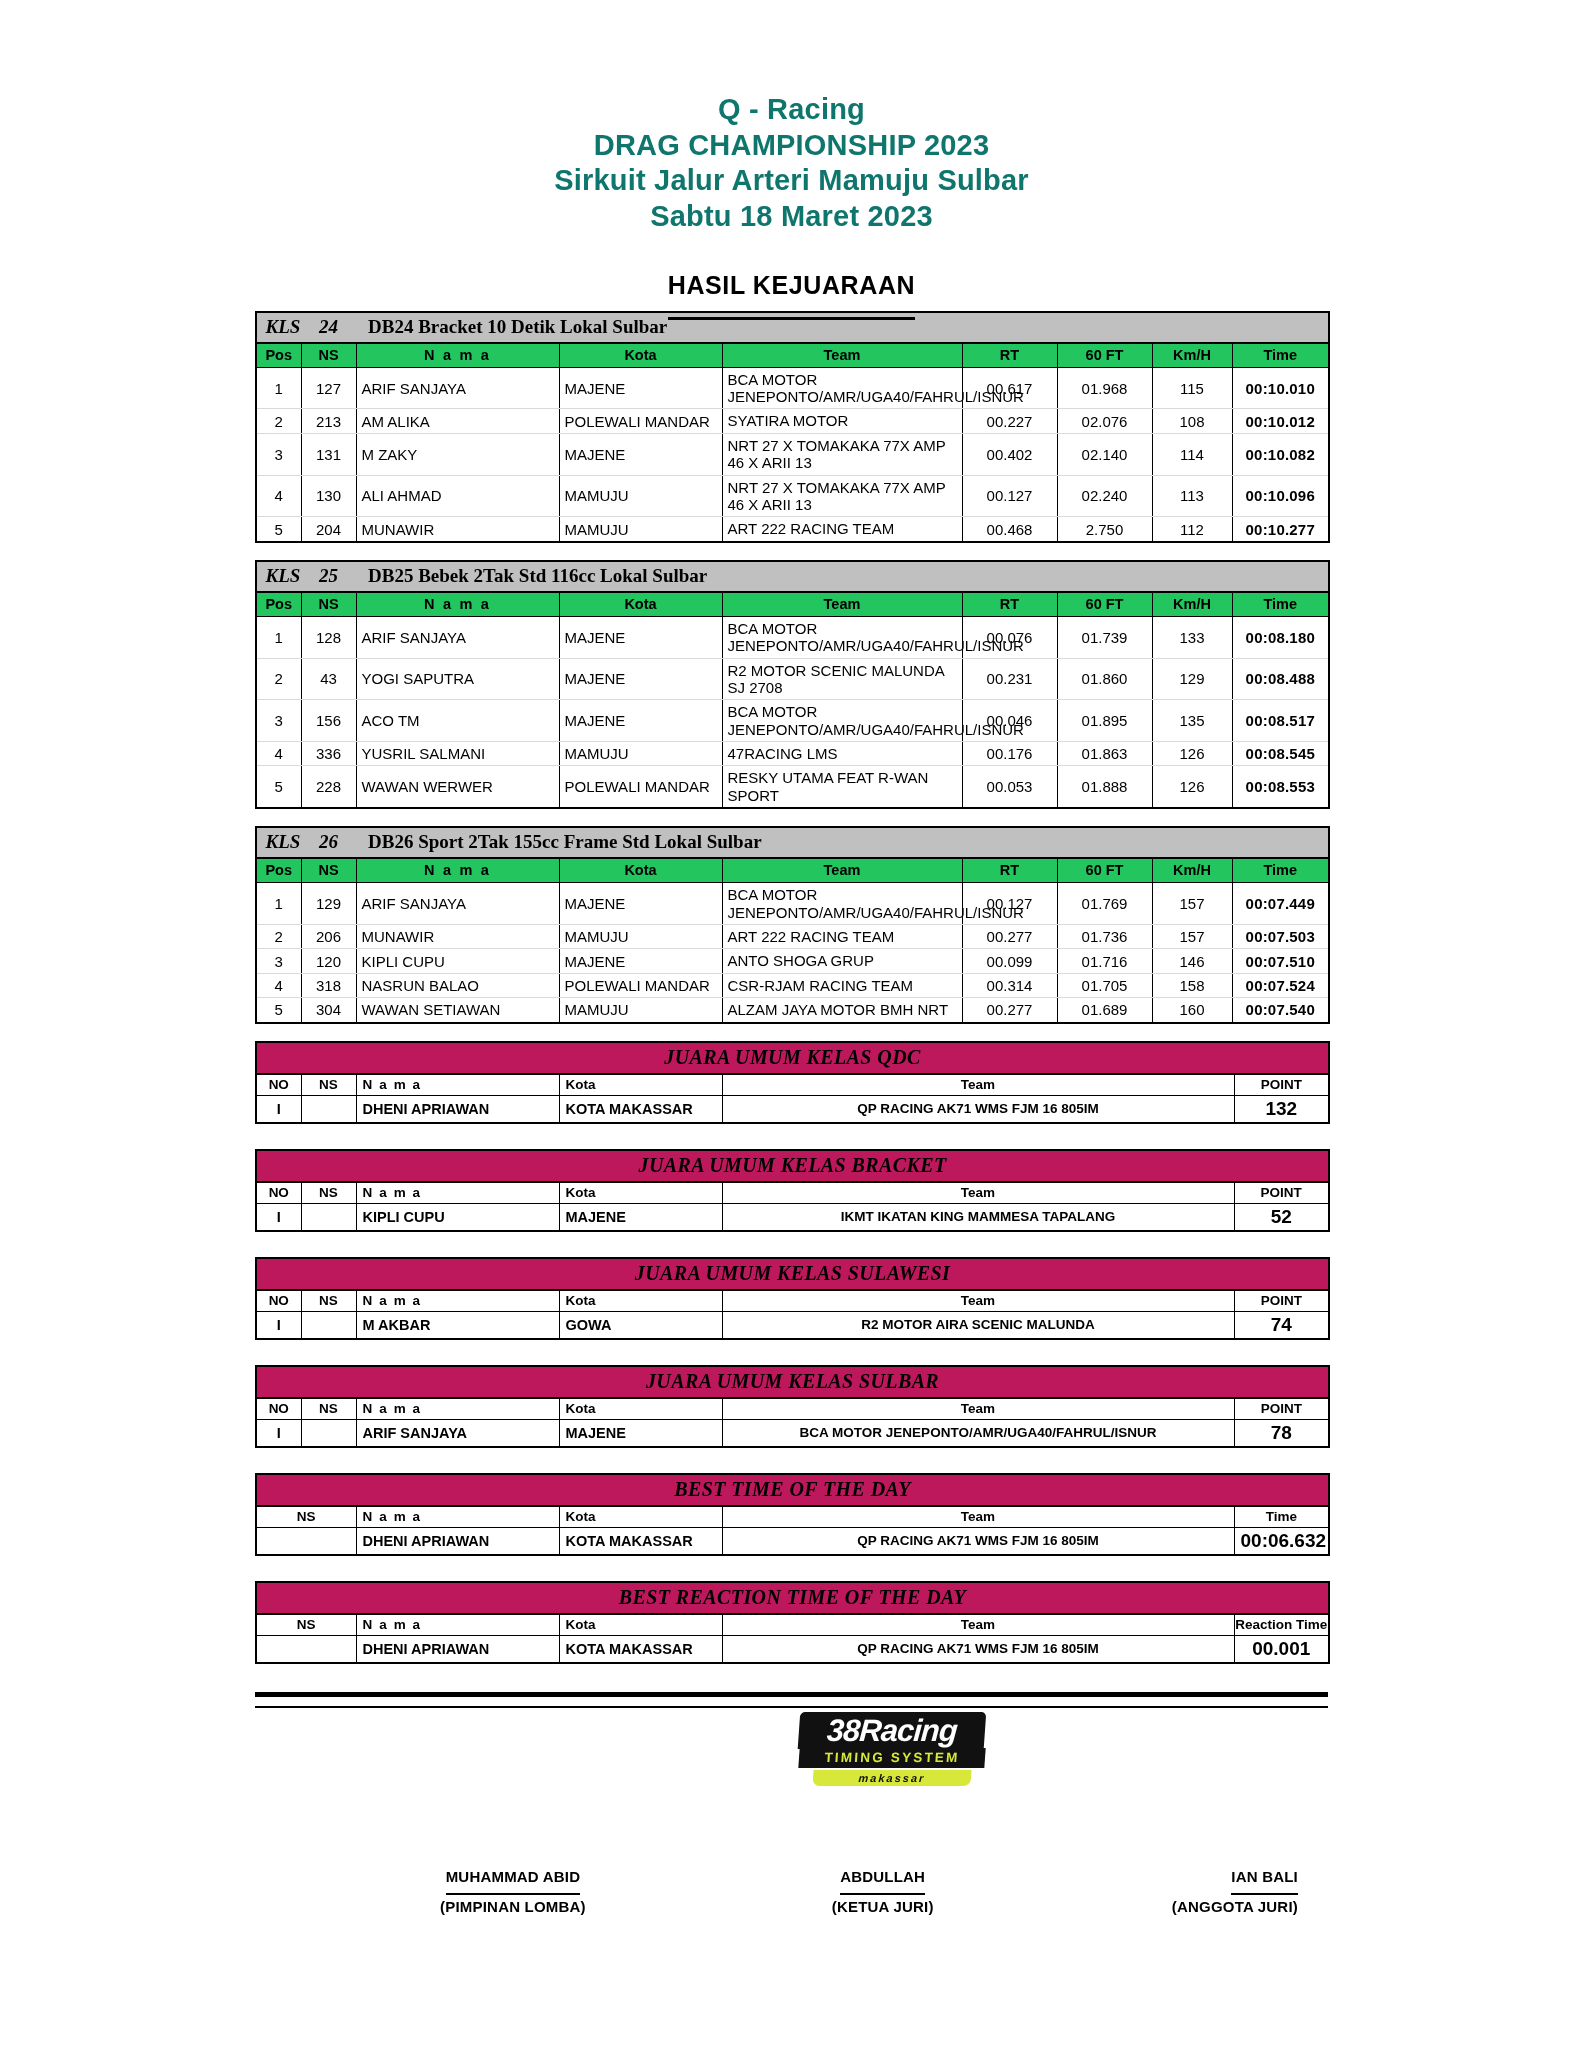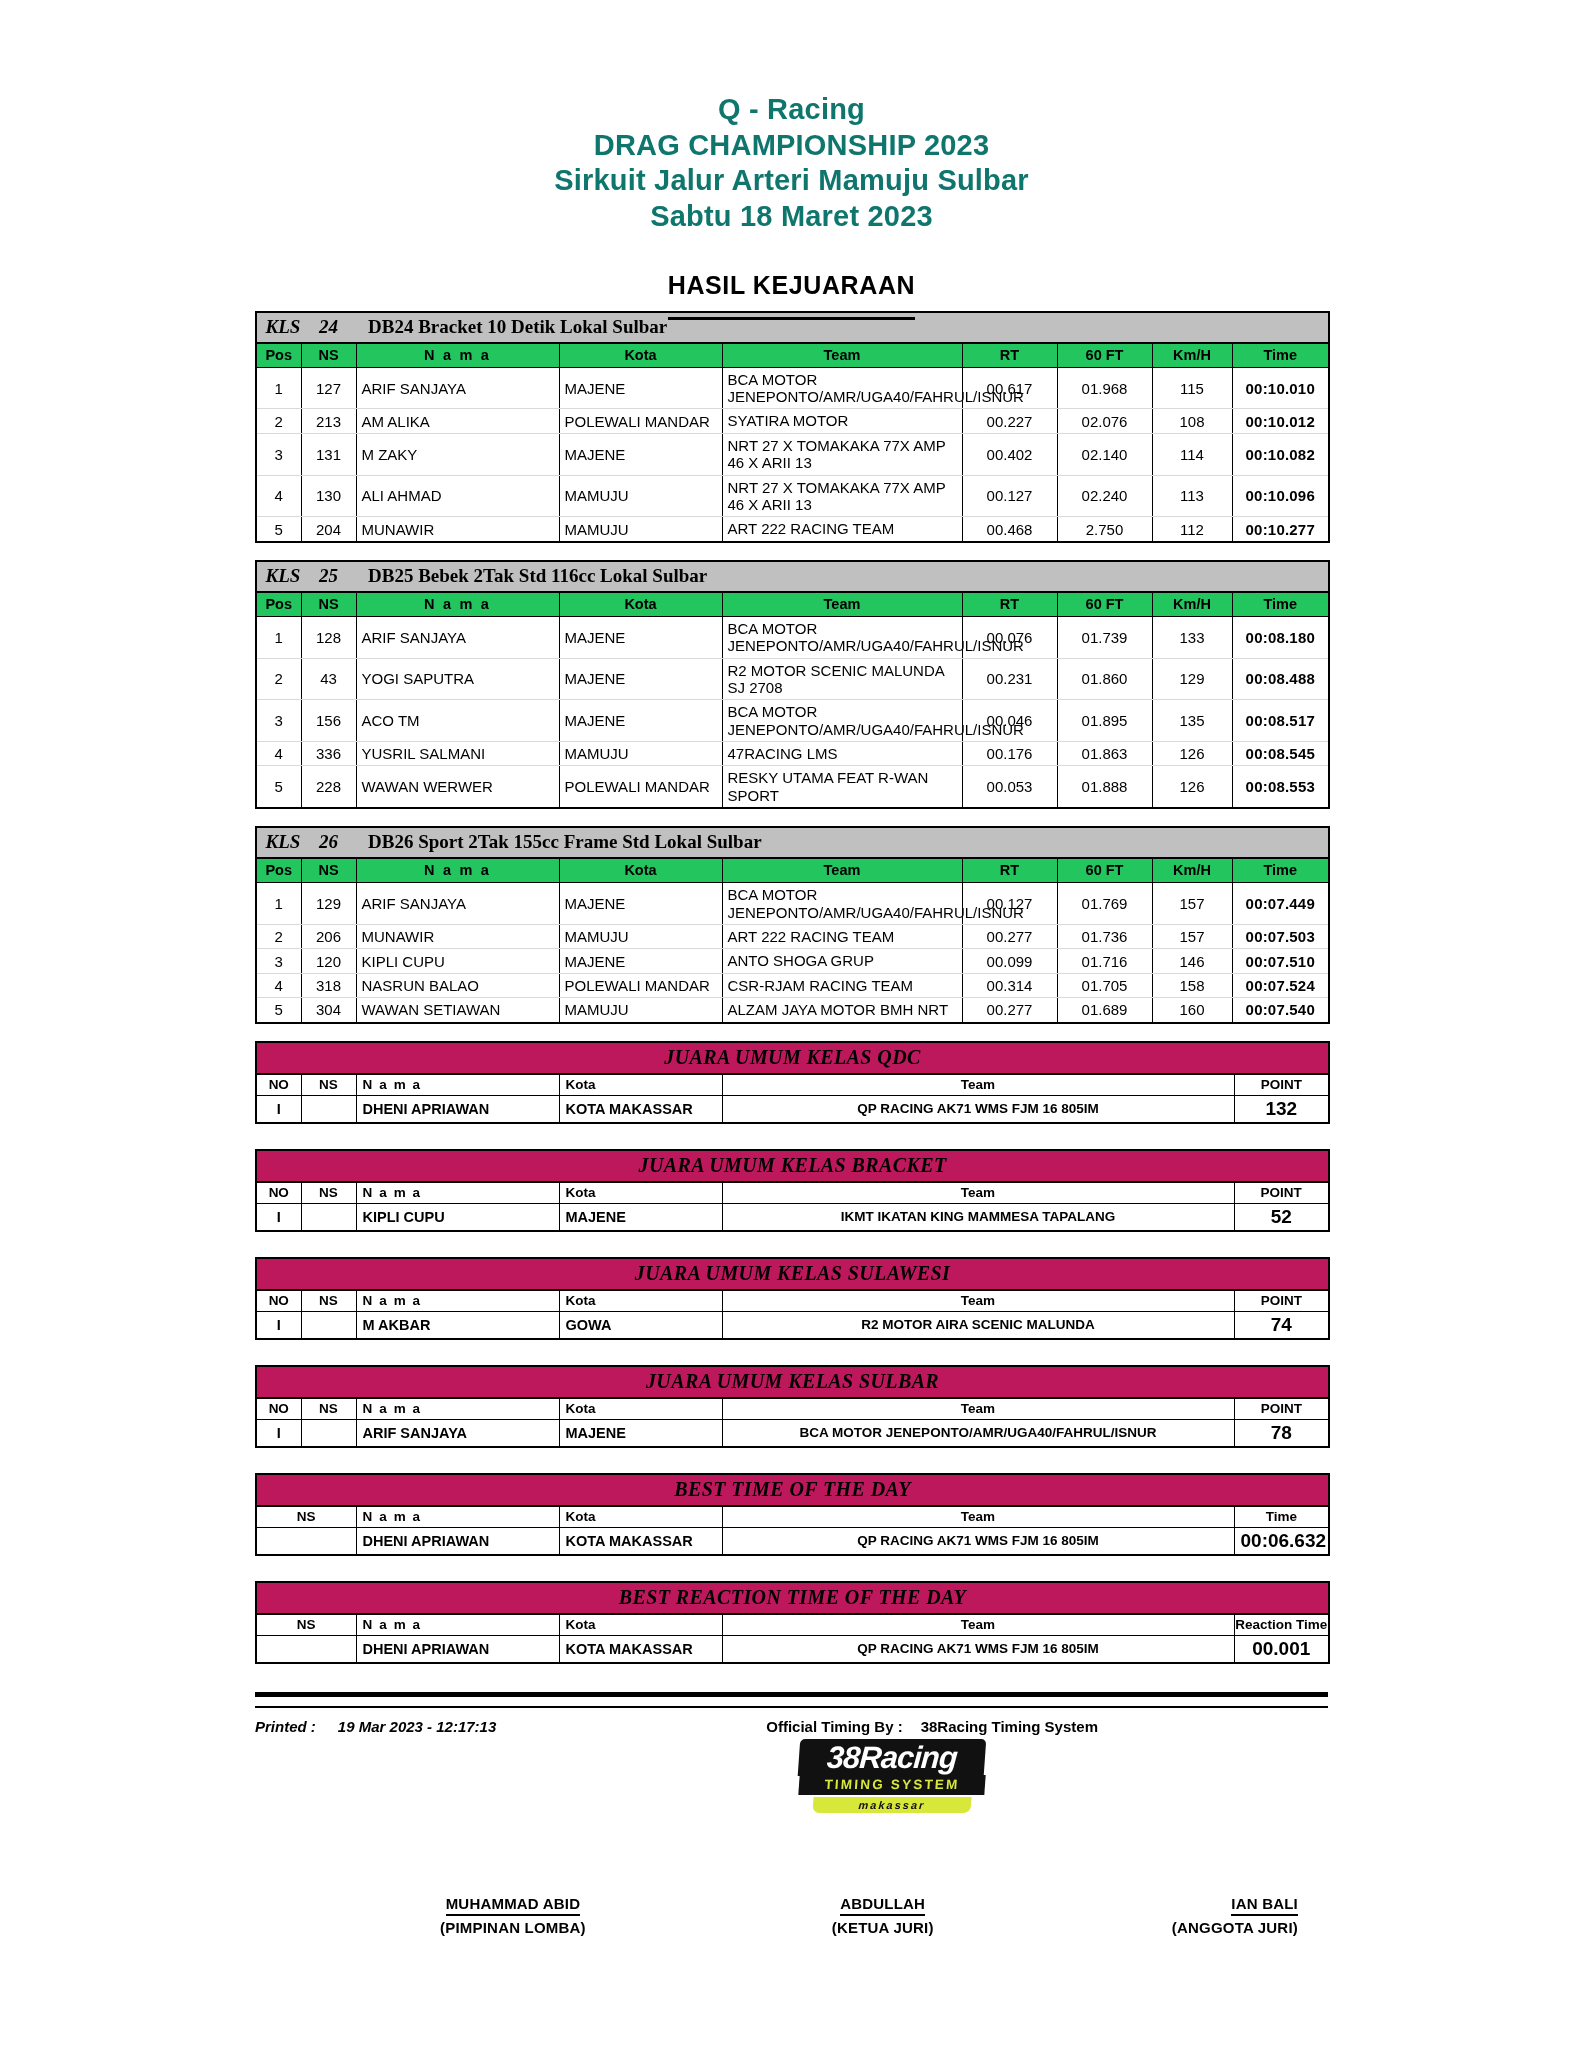--- a/index.html
+++ b/index.html
@@ -234,21 +234,21 @@
   }
   .sig { text-align: center; }
   .sig:nth-child(1) { width: 45%; }
   .sig:nth-child(2) { width: 28%; }
   .sig:nth-child(3) { width: 27%; text-align: right; }
   .sig-name {
     font-size: 15px;
     font-weight: bold;
     border-bottom: 2px solid #000;
     display: inline-block;
-    padding-bottom: 2px;
+    padding-bottom: 8px;
     letter-spacing: 0.2px;
   }
   .sig-role {
     font-size: 15px;
     font-weight: bold;
     margin-top: 3px;
     letter-spacing: 0.2px;
   }
 </style>
 </head>
@@ -728,28 +728,20 @@
           </tr>
         </tbody>
       </table>
     </div>
 
   <div class="footer-rules">
     <div class="rule-thick"></div>
     <div class="rule-thin"></div>
   </div>
 
-  <div class="footer-row">
-    <div class="printed-label">Printed :</div>
-    <div class="printed-val">19 Mar 2023 - 12:17:13</div>
-    <div class="official">
-      <div class="official-label">Official Timing By  :</div>
-      <div>38Racing Timing System</div>
-    </div>
-  </div>
 
   <div class="logo-wrap">
     <div class="logo">
       <div class="logo-top">38Racing</div>
       <div class="logo-mid">TIMING SYSTEM</div>
       <div class="logo-bot">makassar</div>
     </div>
   </div>
 
   <div class="signatures" id="signatures-container">

